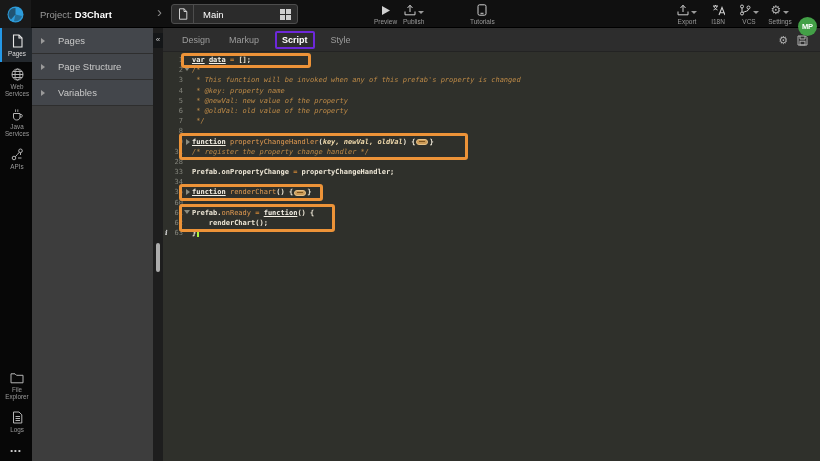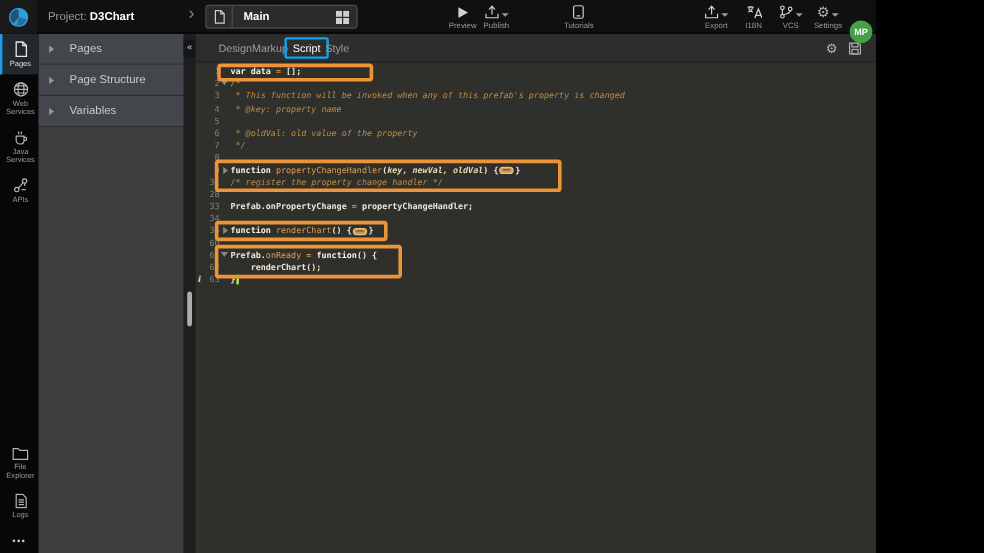--- a/index.html
+++ b/index.html
@@ -1,29 +1,29 @@
 <!DOCTYPE html>
 <html><head>
 <meta charset="utf-8">
 <style>
   * { margin:0; padding:0; box-sizing:border-box; }
   html,body { background:#000; }
-  #app { position:relative; width:730px; height:461px; overflow:hidden;
+  #app { position:relative; width:820px; height:461px; overflow:hidden;
          font-family:"Liberation Sans", sans-serif; background:#2F302B; }
 
   
   .topbar { position:absolute; left:0; top:0; right:0; height:28px; background:#101010; border-bottom:1px solid #000; z-index:5; }
   .logo { position:absolute; left:0; top:0; width:31px; height:28px; background:#191919; display:grid; place-items:center; }
   .project { position:absolute; left:40px; top:9px; font-size:9.5px; color:#9a9a9a; white-space:nowrap; }
   .project b { color:#fff; font-weight:700; }
   .bchev { position:absolute; left:157px; top:3px; color:#8a8a8a; font-size:15px; }
   .main-tab { position:absolute; left:171px; top:4px; width:127px; height:20px; background:#2b2b2b;
               border:1px solid #4d4d4d; border-radius:3px; display:flex; align-items:center; }
   .mt-doc { width:22px; height:100%; border-right:1px solid #4d4d4d; display:grid; place-items:center; }
-  .mt-label { flex:1; padding-left:9px; font-size:9.5px; font-weight:700; color:#fff; }
+  .mt-label { flex:1; padding-left:9px; font-size:9.5px; font-weight:400; color:#fff; }
   .mt-grid { width:24px; display:grid; place-items:center; }
 
   .tb-action { position:absolute; top:4px; display:flex; flex-direction:column; align-items:center;
                gap:2px; color:#9a9a9a; font-size:6.5px; cursor:default; }
   .tb-action .irow { display:flex; align-items:flex-end; gap:2px; height:12px; }
   .act-preview { left:374px; } .act-publish { left:403px; } .act-tutorials { left:470px; }
   .tb-right { position:absolute; right:3px; top:4px; display:flex; align-items:flex-start; gap:5px; }
   .tb-right .tb-action { position:static; min-width:26px; }
   .caret { width:0; height:0; border-left:3px solid transparent; border-right:3px solid transparent;
            border-top:3px solid #9a9a9a; margin-bottom:2px; }
@@ -49,34 +49,34 @@
                border-left:4px solid #9a9a9a; margin-right:13px; }
 
   
   .strip { position:absolute; left:153px; top:28px; width:10px; bottom:0; background:#1E1E1E; z-index:3; }
   .collapse { position:absolute; top:5px; left:0; width:10px; height:15px; background:#141618;
               color:#C9C9C9; font-size:8px; text-align:center; line-height:14px; }
   .sthumb { position:absolute; left:3px; top:215px; width:4px; height:29px; background:#ACACAC; border-radius:2px; }
 
   
   .tabbar { position:absolute; left:163px; top:28px; right:0; height:24px; background:#2D2D2D;
-            border-bottom:1px solid #232323; display:flex; align-items:center; padding-left:19px; z-index:2; }
+            border-bottom:1px solid #232323; display:flex; align-items:center; padding-left:19px; gap:19px; z-index:2; }
   .tab { font-size:9px; color:#9c9c9c; }
-  .tab.active { color:#fff; border:2px solid #0ea5e9; border-radius:2px; padding:2px 5px; margin:-2px -3px; }
+  .tab.active { color:#fff; border:2px solid #6d28d9; border-radius:2px; padding:2px 5px; margin:-2px -3px;font-weight:bold; }
   .tb-icons { position:absolute; right:12px; top:0; height:24px; display:flex; align-items:center; gap:9px; }
   .gear-glyph { font-family:"DejaVu Sans", sans-serif; font-size:11px; color:#b0b0b0; line-height:1; }
 
   .code-area { position:absolute; left:163px; top:52px; right:0; bottom:0; background:#2F302B;
                padding-top:3px; overflow:hidden; }
   .code-row { display:flex; height:10.2px; line-height:10.3px;
               font-family:"DejaVu Sans Mono", monospace; font-size:7px; font-weight:600; white-space:pre; }
   .gutter-cell { width:28px; flex:0 0 28px; position:relative; text-align:right; padding-right:8px;
                  color:#83847B; font-weight:400; }
   .code-cell { padding-left:1px; color:#EDE6D6; }
-  .t-k { color:#F5F1E6; font-weight:700; }
+  .t-k { color:#F5F1E6; font-weight:700;text-decoration:underline; }
   .t-d { color:#EDE6D6; }
   .t-o { color:#D58936; }
   .t-c { color:#BE8A47; font-style:italic; font-weight:400; }
   .t-f { color:#E09A52; font-weight:400; }
   .t-p { color:#EFD9AC; font-style:italic; font-weight:700; }
   .pill { display:inline-block; width:12px; height:6px; background:#CB9A56; border:1px solid #E5C188;
           border-radius:3px; margin:0 1px; vertical-align:middle;
           background-image:linear-gradient(#7d5420,#7d5420); background-size:6px 1px;
           background-position:center; background-repeat:no-repeat; }
   .cursor { display:inline-block; width:2px; height:8px; background:#A6F43F; vertical-align:middle; margin-left:1px; }
@@ -315,21 +315,21 @@
       </span>
     </span>
   </div>
 
   <div class="code-area">
     <div id="code-rows">
         <div class="code-row"><div class="gutter-cell">1</div><div class="code-cell"><span class="t-k">var</span><span class="t-d"> </span><span class="t-k">data</span><span class="t-d"> </span><span class="t-o">=</span><span class="t-d"> [];</span></div></div>
         <div class="code-row"><div class="gutter-cell">2<span class="fold down"></span></div><div class="code-cell"><span class="t-c">/*</span></div></div>
         <div class="code-row"><div class="gutter-cell">3</div><div class="code-cell"><span class="t-c"> * This function will be invoked when any of this prefab's property is changed</span></div></div>
         <div class="code-row"><div class="gutter-cell">4</div><div class="code-cell"><span class="t-c"> * @key: property name</span></div></div>
-        <div class="code-row"><div class="gutter-cell">5</div></div>
+        <div class="code-row"><div class="gutter-cell">5</div><div class="code-cell"><span class="t-c"> * @newVal: new value of the property</span></div></div>
         <div class="code-row"><div class="gutter-cell">6</div><div class="code-cell"><span class="t-c"> * @oldVal: old value of the property</span></div></div>
         <div class="code-row"><div class="gutter-cell">7</div><div class="code-cell"><span class="t-c"> */</span></div></div>
         <div class="code-row"><div class="gutter-cell">8</div><div class="code-cell"></div></div>
         <div class="code-row"><div class="gutter-cell">9<span class="fold right"></span></div><div class="code-cell"><span class="t-k">function</span><span class="t-d"> </span><span class="t-f">propertyChangeHandler</span><span class="t-d">(</span><span class="t-p">key, newVal, oldVal</span><span class="t-d">) {</span><span class="pill"></span><span class="t-d">}</span></div></div>
         <div class="code-row"><div class="gutter-cell">31</div><div class="code-cell"><span class="t-c">/* register the property change handler */</span></div></div>
         <div class="code-row"><div class="gutter-cell">28</div><div class="code-cell"></div></div>
         <div class="code-row"><div class="gutter-cell">33</div><div class="code-cell"><span class="t-d">Prefab.onPropertyChange </span><span class="t-o">=</span><span class="t-d"> propertyChangeHandler;</span></div></div>
         <div class="code-row"><div class="gutter-cell">34</div><div class="code-cell"></div></div>
         <div class="code-row"><div class="gutter-cell">35<span class="fold right"></span></div><div class="code-cell"><span class="t-k">function</span><span class="t-d"> </span><span class="t-f">renderChart</span><span class="t-d">() {</span><span class="pill"></span><span class="t-d">}</span></div></div>
         <div class="code-row"><div class="gutter-cell">60</div><div class="code-cell"></div></div>

